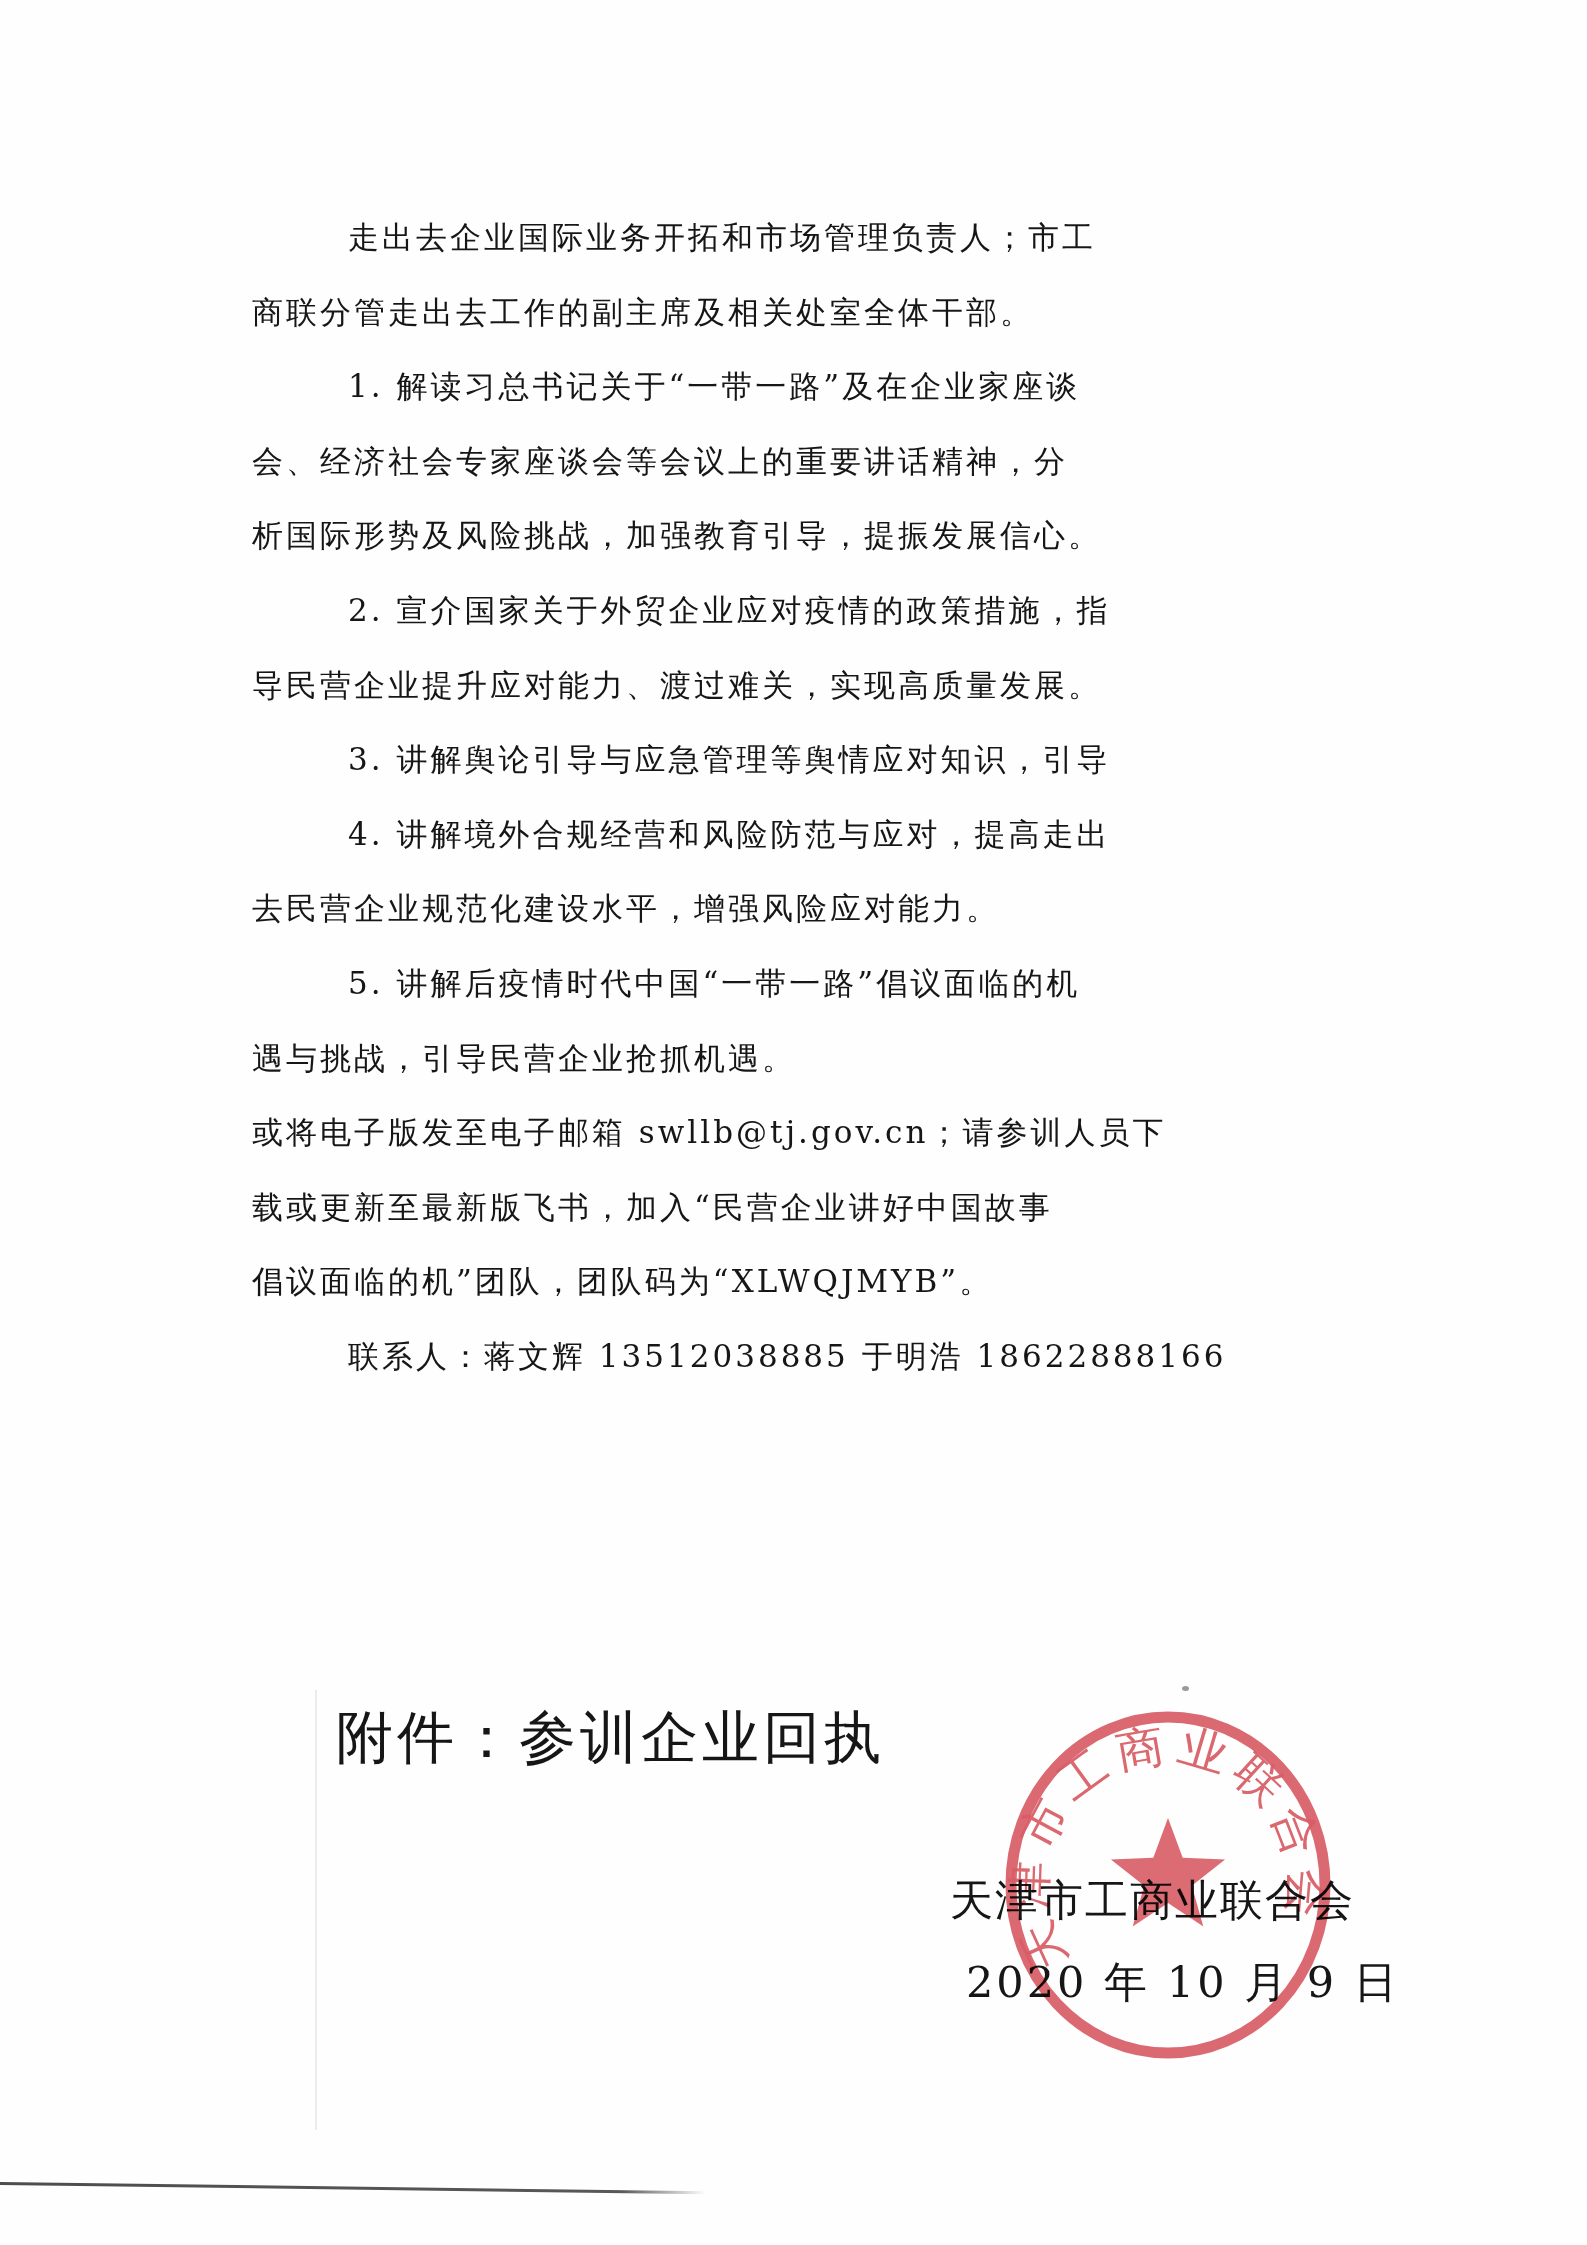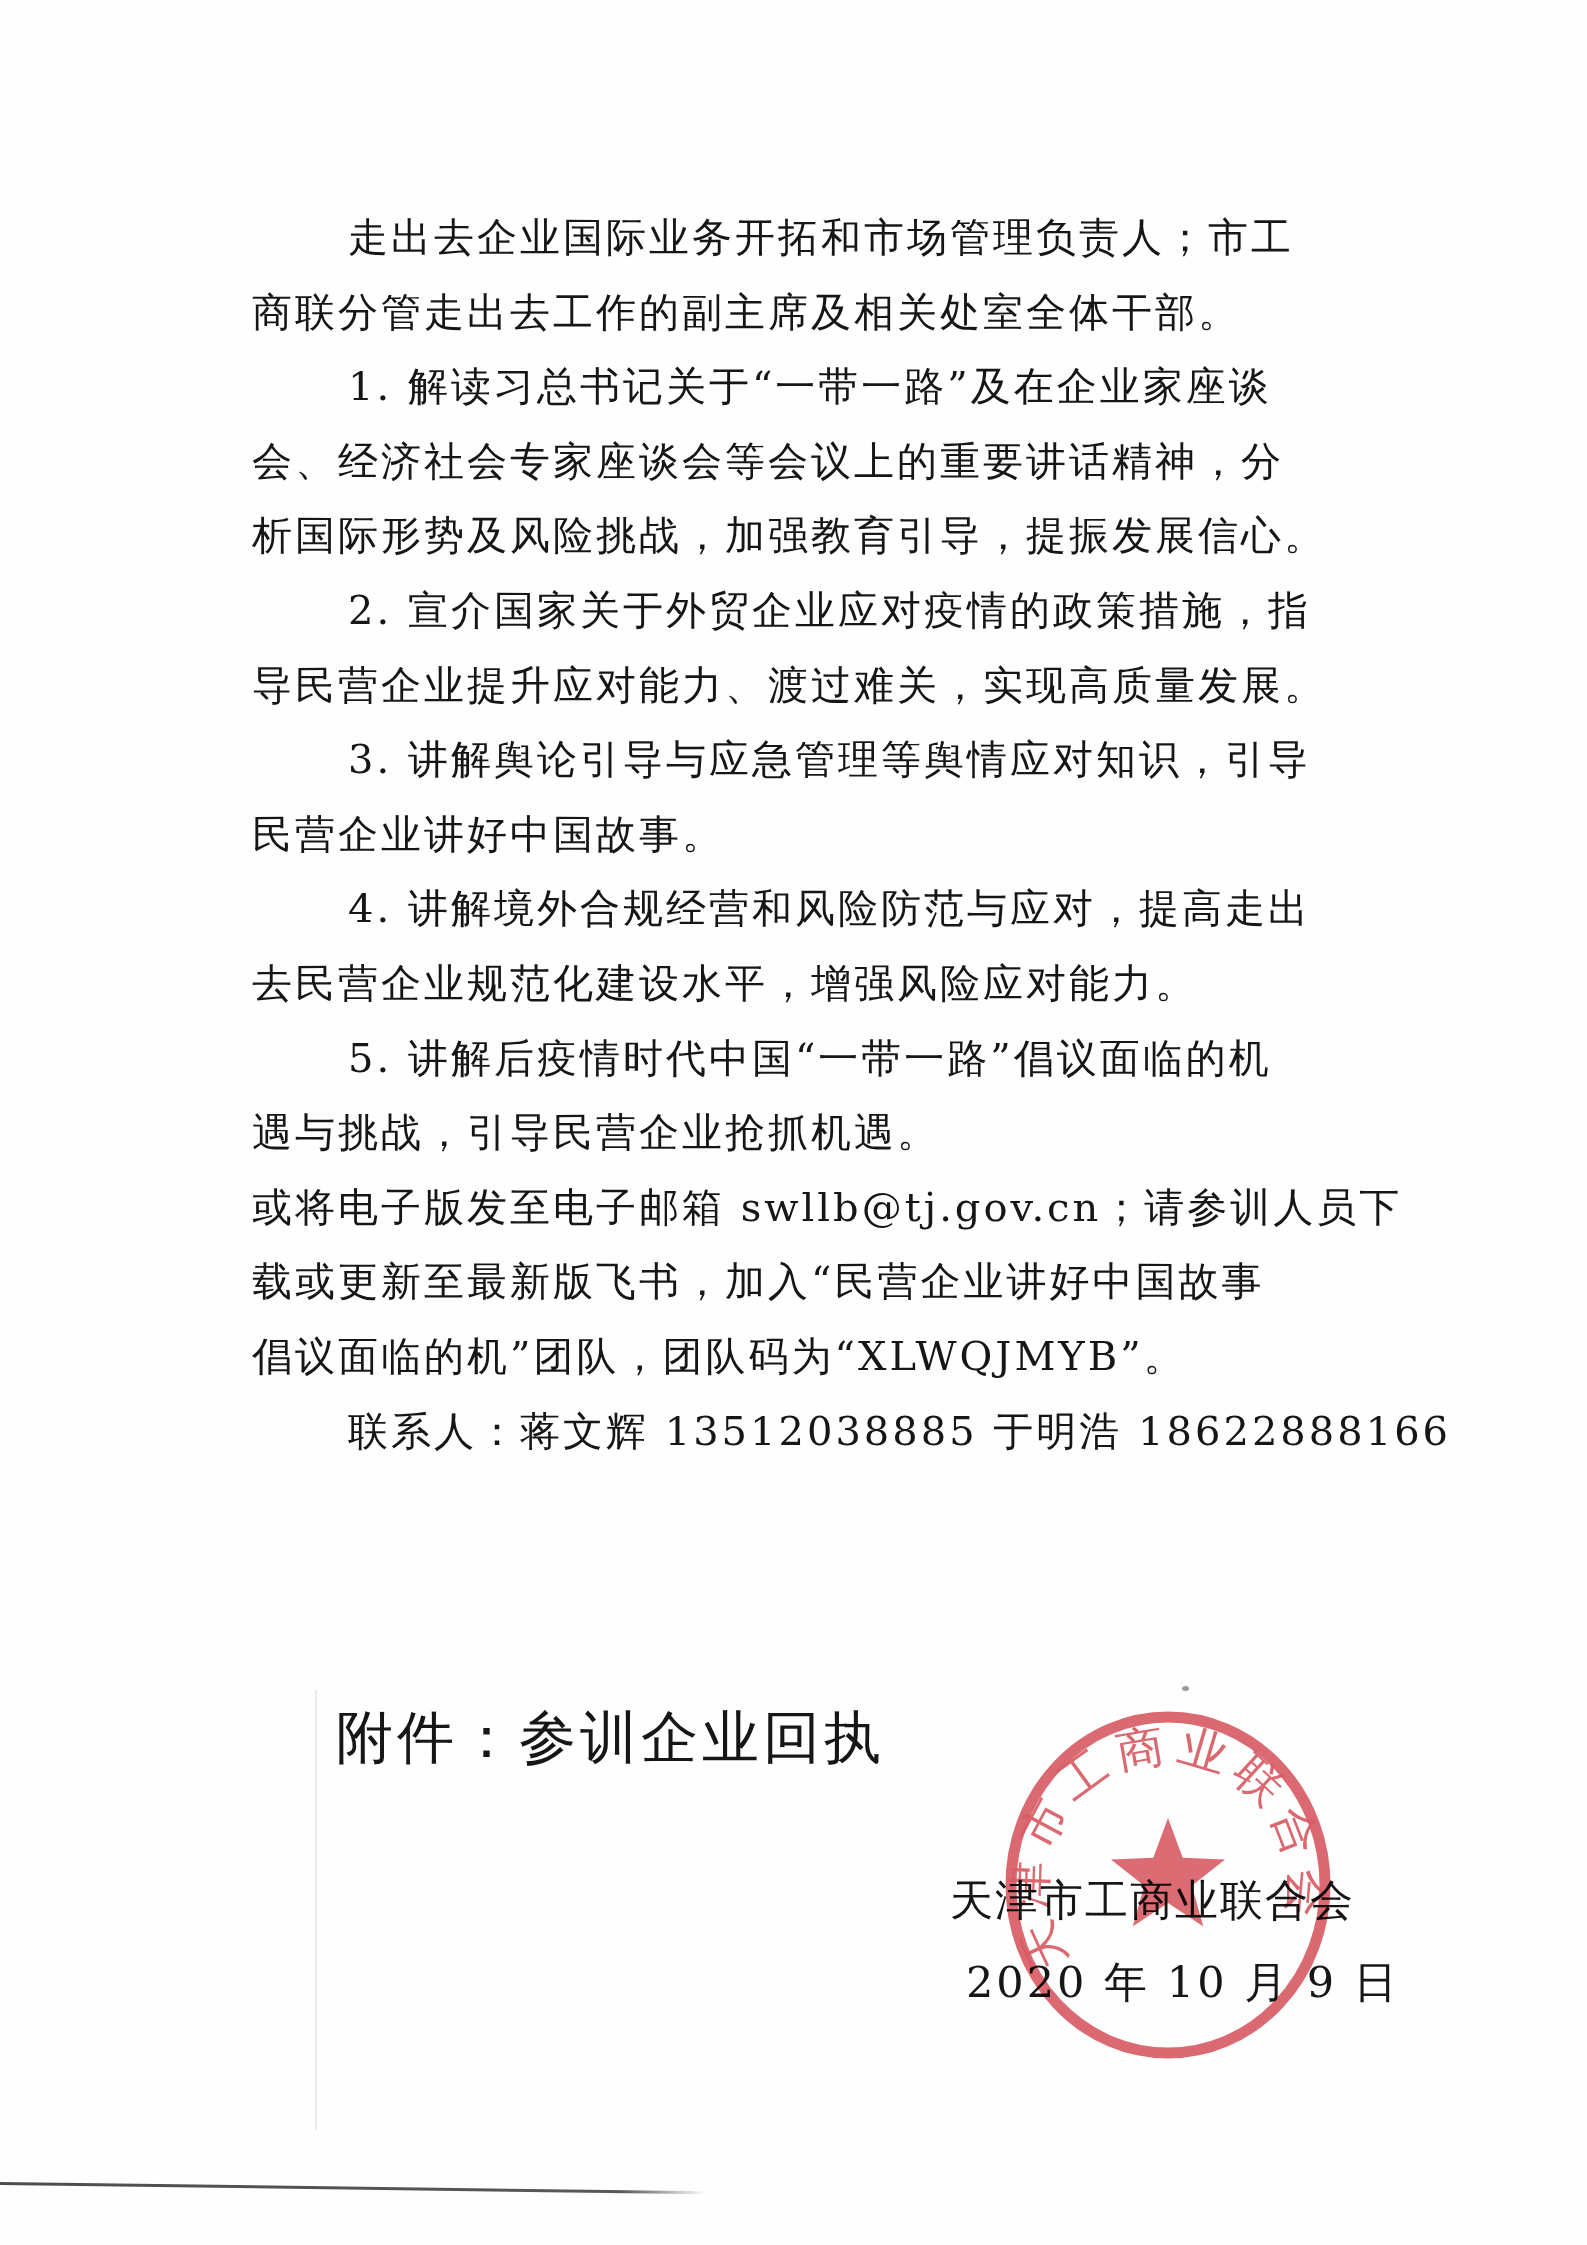--- a/index.html
+++ b/index.html
@@ -10,21 +10,21 @@
     background:#fefefe;
     overflow:hidden;
     font-family:"DejaVu Serif","Liberation Serif",serif;
     color:#161616;
   }
   .body-text{
     position:absolute;left:252px;top:200px;width:1140px;
   }
   .line{
     height:74.6px;line-height:74.6px;
-    font-size:40px;letter-spacing:3px;
+    font-size:31px;letter-spacing:3px;
     white-space:nowrap;color:#161616;
   }
   .line.indent{padding-left:96px;}
   .attachment{
     position:absolute;left:336px;top:1703px;
     font-size:57px;letter-spacing:4px;line-height:68px;
     white-space:nowrap;
   }
   .sig-org{
     position:absolute;left:950px;top:1874px;
@@ -65,21 +65,20 @@
 
   <div class="body-text">
       <div class="line indent">走出去企业国际业务开拓和市场管理负责人；市工</div>
       <div class="line">商联分管走出去工作的副主席及相关处室全体干部。</div>
       <div class="line indent">1. 解读习总书记关于“一带一路”及在企业家座谈</div>
       <div class="line">会、经济社会专家座谈会等会议上的重要讲话精神，分</div>
       <div class="line">析国际形势及风险挑战，加强教育引导，提振发展信心。</div>
       <div class="line indent">2. 宣介国家关于外贸企业应对疫情的政策措施，指</div>
       <div class="line">导民营企业提升应对能力、渡过难关，实现高质量发展。</div>
       <div class="line indent">3. 讲解舆论引导与应急管理等舆情应对知识，引导</div>
-      <div class="line">民营企业讲好中国故事。</div>
       <div class="line indent">4. 讲解境外合规经营和风险防范与应对，提高走出</div>
       <div class="line">去民营企业规范化建设水平，增强风险应对能力。</div>
       <div class="line indent">5. 讲解后疫情时代中国“一带一路”倡议面临的机</div>
       <div class="line">遇与挑战，引导民营企业抢抓机遇。</div>
       <div class="line">或将电子版发至电子邮箱 swllb@tj.gov.cn；请参训人员下</div>
       <div class="line">载或更新至最新版飞书，加入“民营企业讲好中国故事</div>
       <div class="line">倡议面临的机”团队，团队码为“XLWQJMYB”。</div>
       <div class="line indent">联系人：蒋文辉 13512038885 于明浩 18622888166</div>
     </div>
 

